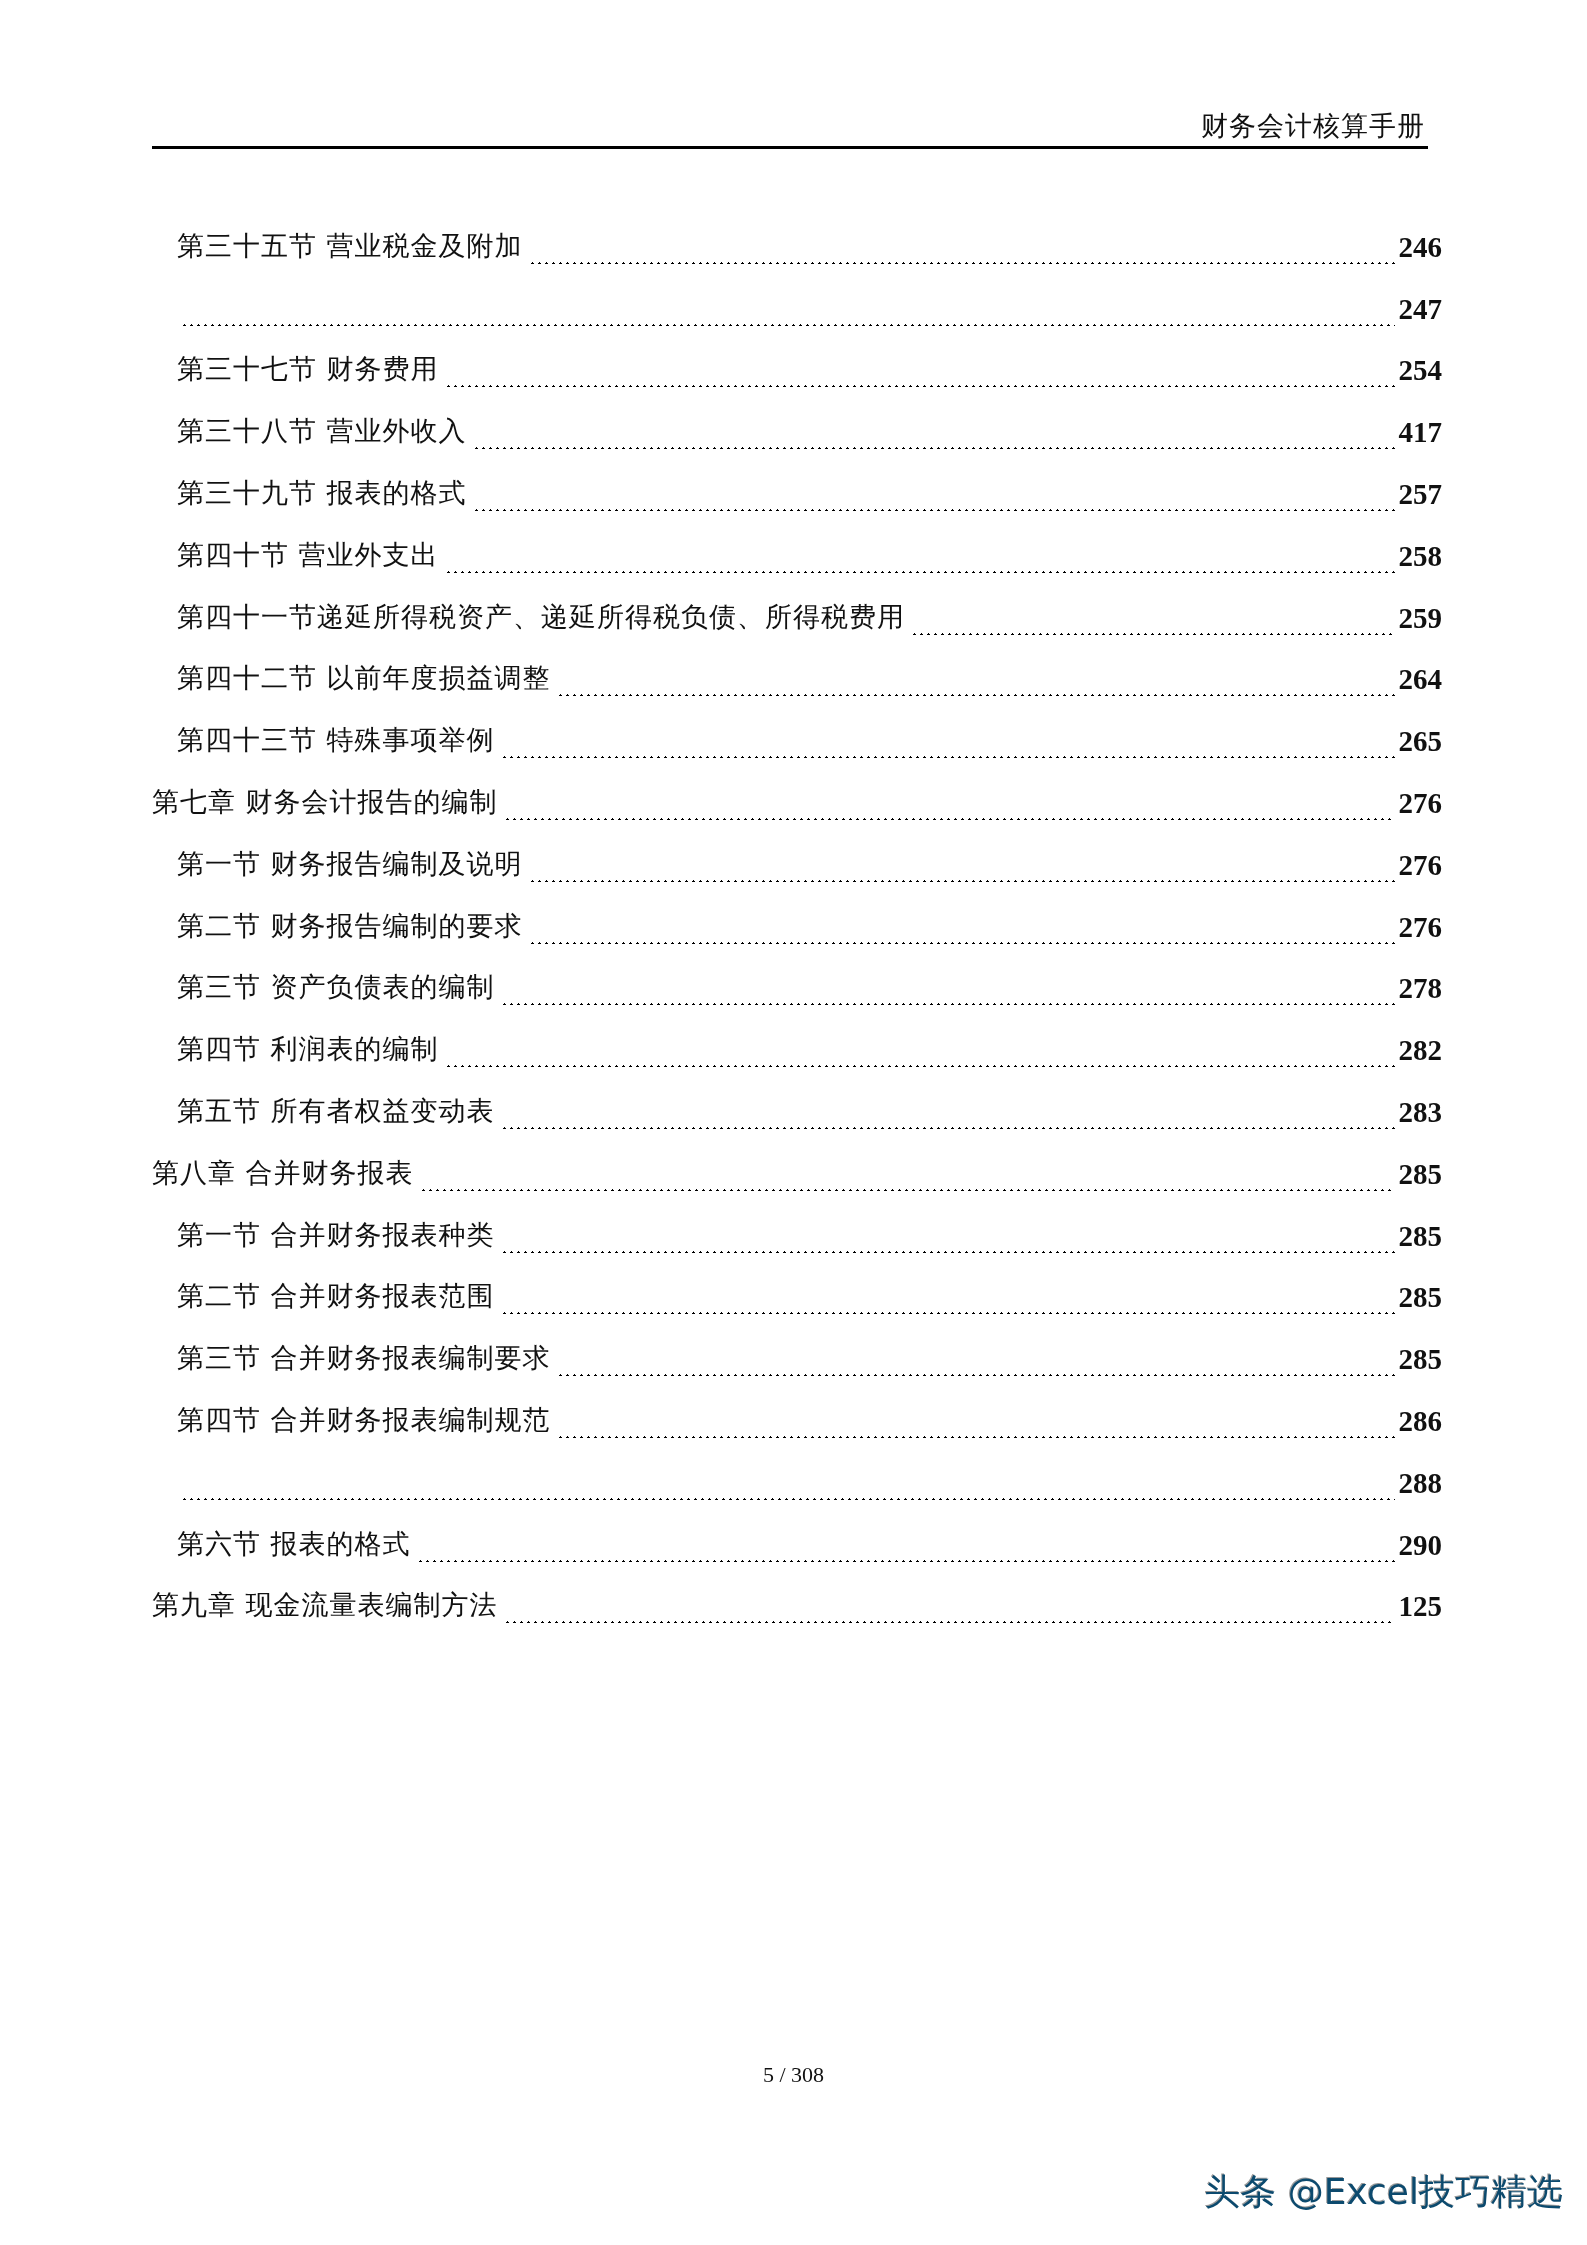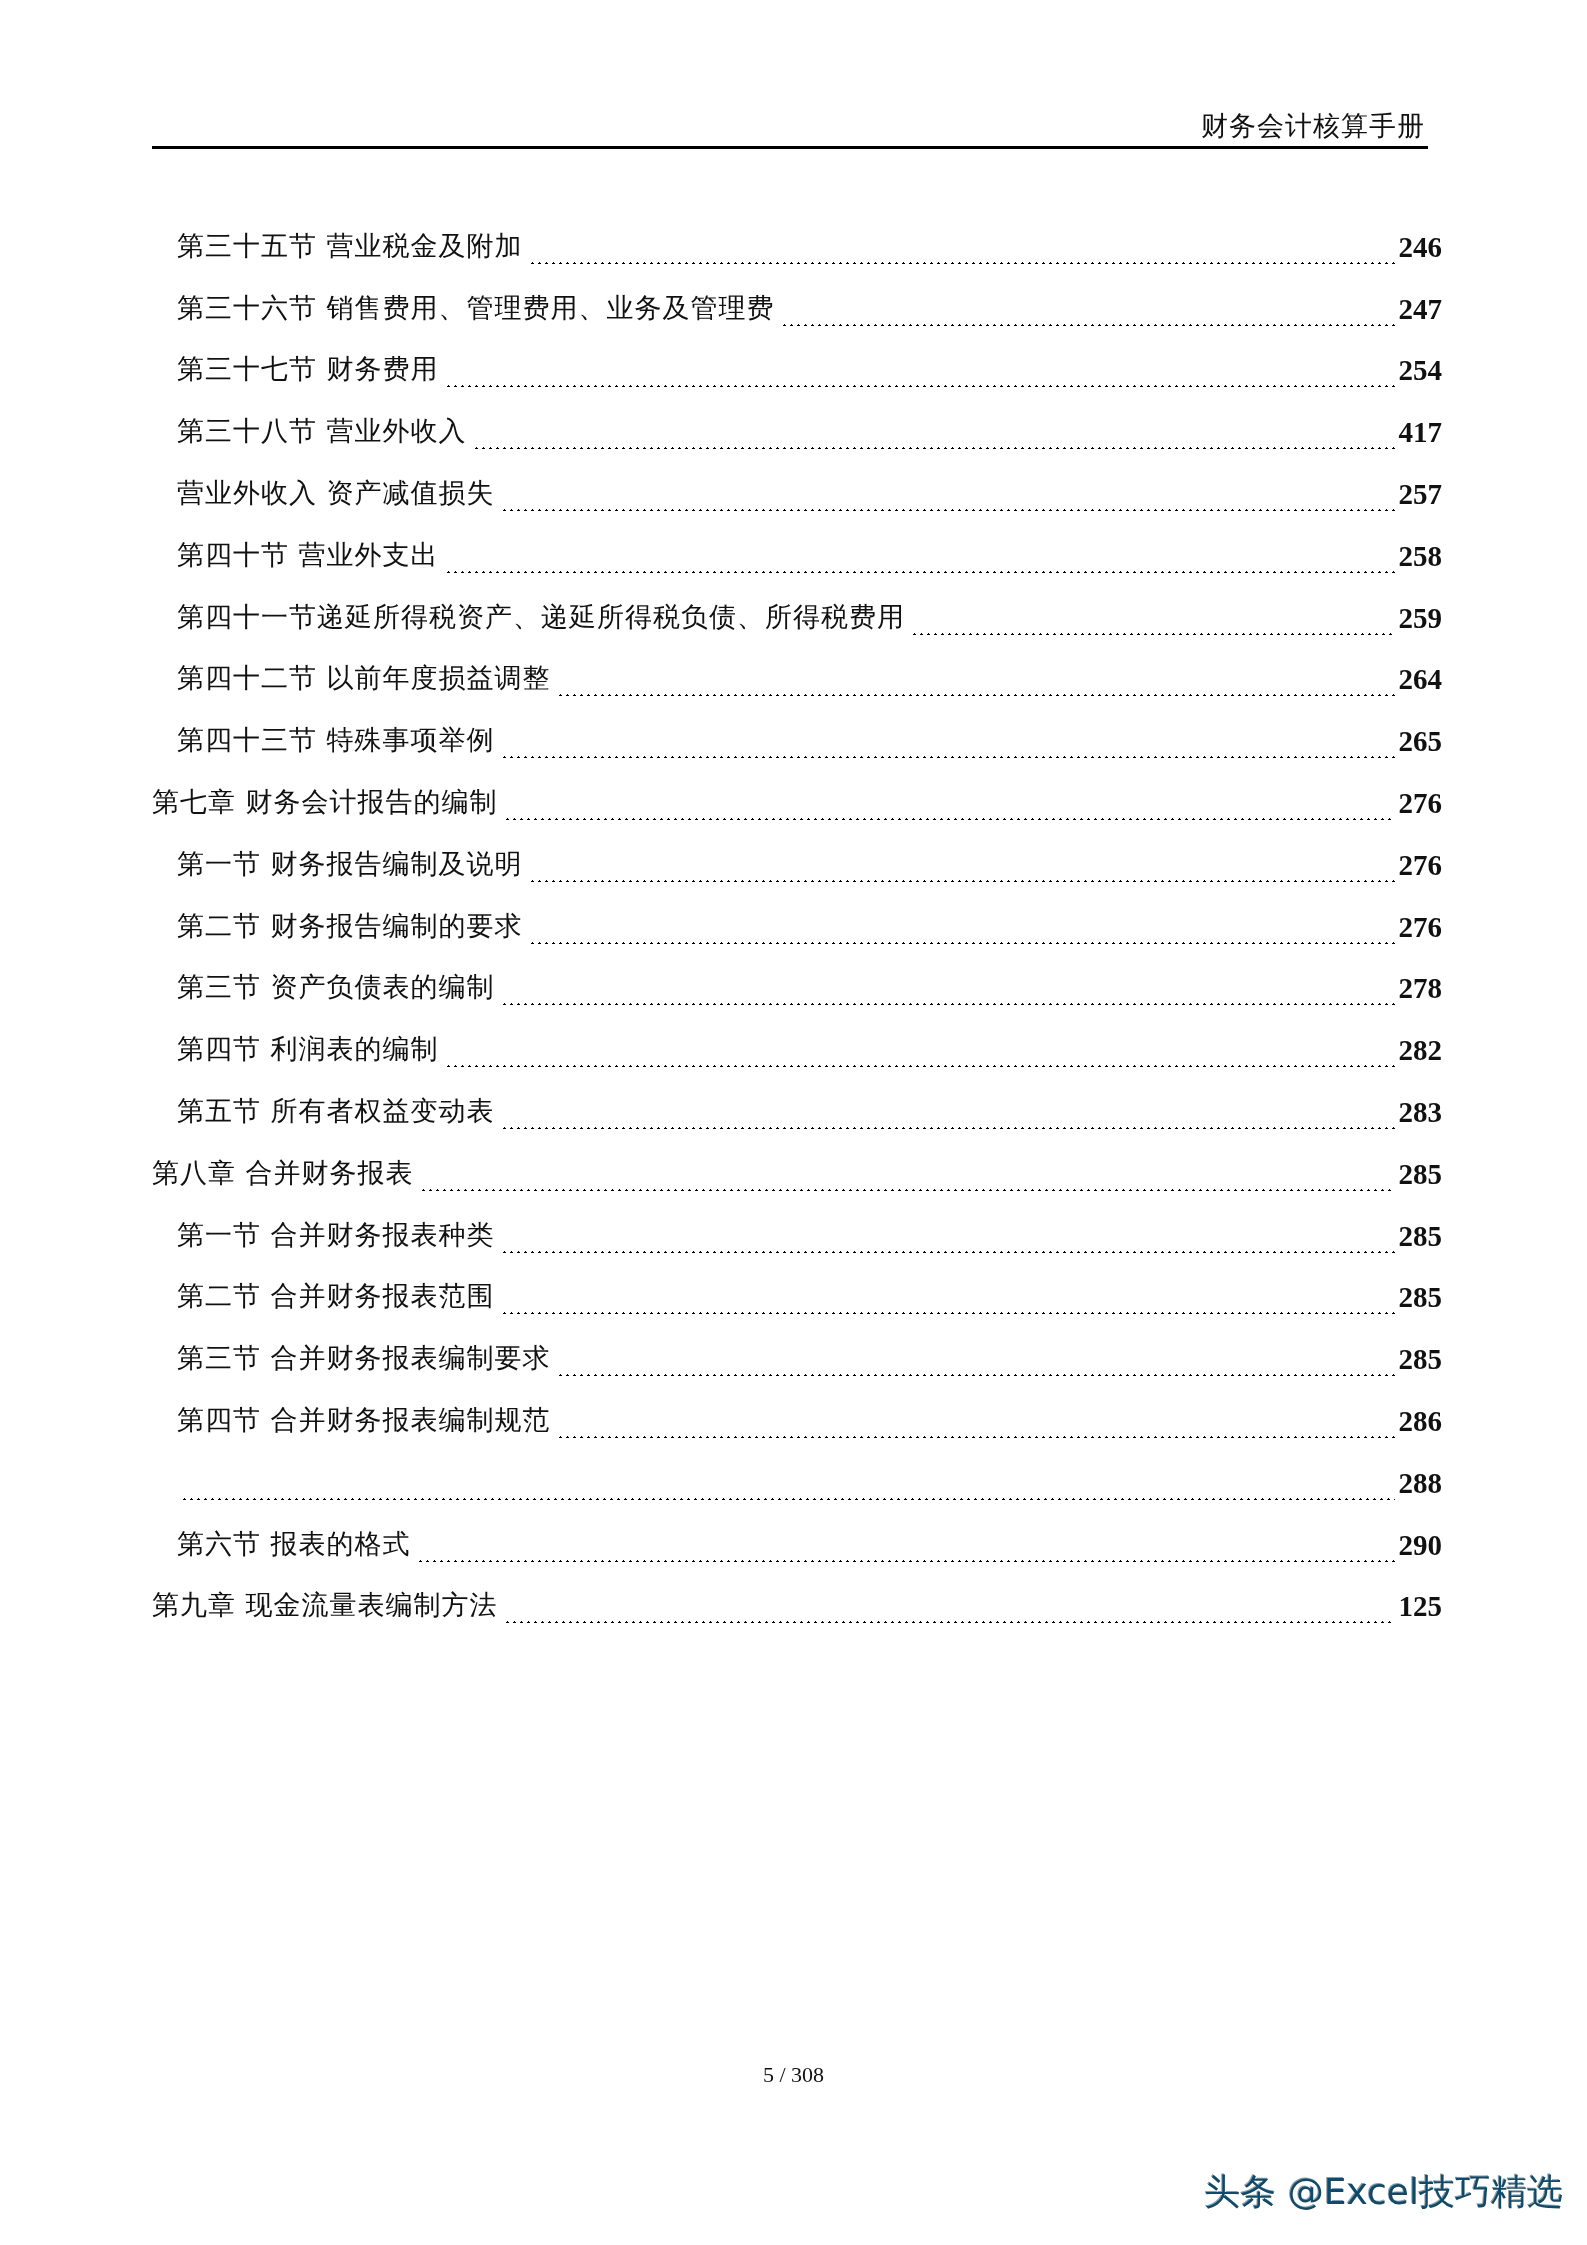--- a/index.html
+++ b/index.html
@@ -32,36 +32,35 @@
   <div class="header-rule"></div>
 </div>
 
 <div class="toc">
   <div class="toc-row section">
       <span class="toc-label">第三十五节  营业税金及附加</span>
       <span class="toc-leader"></span>
       <span class="toc-page">246</span>
     </div>
   <div class="toc-row section">
-      <span class="toc-label">第三十六节  销售费用、管理费用、业务及管理费</span>
       <span class="toc-leader"></span>
       <span class="toc-page">247</span>
     </div>
   <div class="toc-row section">
       <span class="toc-label">第三十七节  财务费用</span>
       <span class="toc-leader"></span>
       <span class="toc-page">254</span>
     </div>
   <div class="toc-row section">
       <span class="toc-label">第三十八节  营业外收入</span>
       <span class="toc-leader"></span>
       <span class="toc-page">417</span>
     </div>
   <div class="toc-row section">
-      <span class="toc-label">营业外收入  资产减值损失</span>
+      <span class="toc-label">第三十九节  报表的格式</span>
       <span class="toc-leader"></span>
       <span class="toc-page">257</span>
     </div>
   <div class="toc-row section">
       <span class="toc-label">第四十节  营业外支出</span>
       <span class="toc-leader"></span>
       <span class="toc-page">258</span>
     </div>
   <div class="toc-row section">
       <span class="toc-label">第四十一节递延所得税资产、递延所得税负债、所得税费用</span>

